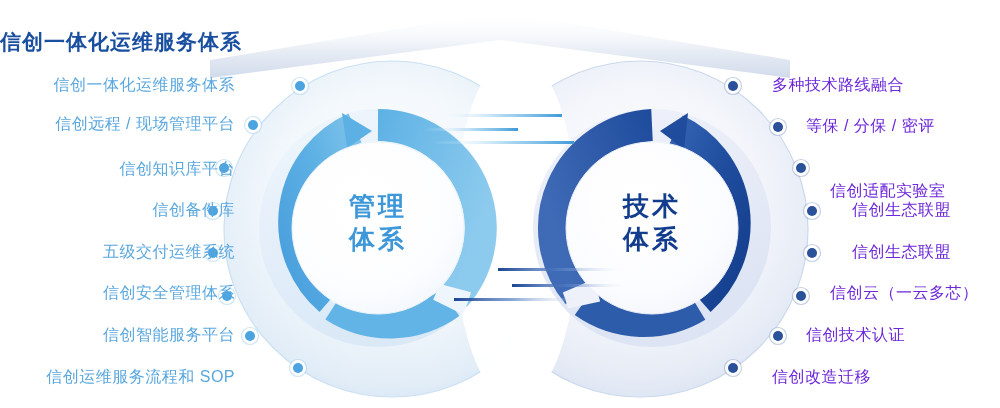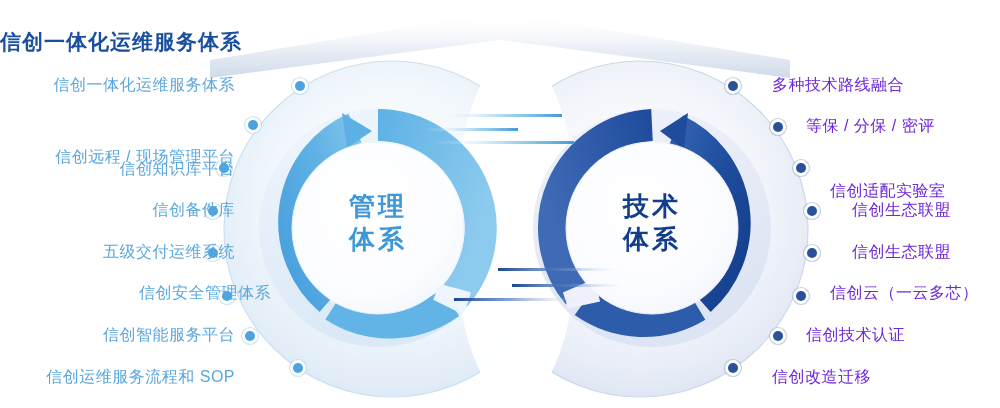--- a/index.html
+++ b/index.html
@@ -280,25 +280,25 @@
     <div>体系</div>
   </div>
 
   <div class="ring-text right" style="left:562px; top:190px; width:180px;">
     <div>技术</div>
     <div>体系</div>
   </div>
 
   <div id="leftLabels">
       <div class="label label-left" style="top: 75px; left: 0px; width: 235px;">信创一体化运维服务体系</div>
-      <div class="label label-left" style="top: 114px; left: 0px; width: 235px; margin-top: 33px;">信创远程 / 现场管理平台</div>
+      <div class="label label-left" style="top: 114px; left: 0px; width: 235px;">信创远程 / 现场管理平台</div>
       <div class="label label-left" style="top: 159px; left: 0px; width: 235px; text-align: right;">信创知识库平台</div>
       <div class="label label-left" style="top: 200px; left: 0px; width: 235px;">信创备件库</div>
       <div class="label label-left" style="top: 242px; left: 0px; width: 235px;">五级交付运维系统</div>
-      <div class="label label-left" style="top: 283px; left: 0px; width: 235px; padding-left: 36px;">信创安全管理体系</div>
+      <div class="label label-left" style="top: 283px; left: 0px; width: 235px;">信创安全管理体系</div>
       <div class="label label-left" style="top: 325px; left: 0px; width: 235px;">信创智能服务平台</div>
       <div class="label label-left" style="top: 367px; left: 0px; width: 235px;">信创运维服务流程和 SOP</div>
     </div>
   <div id="rightLabels">
       <div class="label label-right" style="top: 75px; left: 772px;">多种技术路线融合</div>
       <div class="label label-right" style="top: 116px; left: 806px;">等保 / 分保 / 密评</div>
       <div class="label label-right" style="top: 159px; left: 830px; margin-top: 22px;">信创适配实验室</div>
       <div class="label label-right" style="top: 200px; left: 852px;">信创生态联盟</div>
       <div class="label label-right" style="top: 242px; left: 852px;">信创生态联盟</div>
       <div class="label label-right" style="top: 283px; left: 830px;">信创云（一云多芯）</div>

